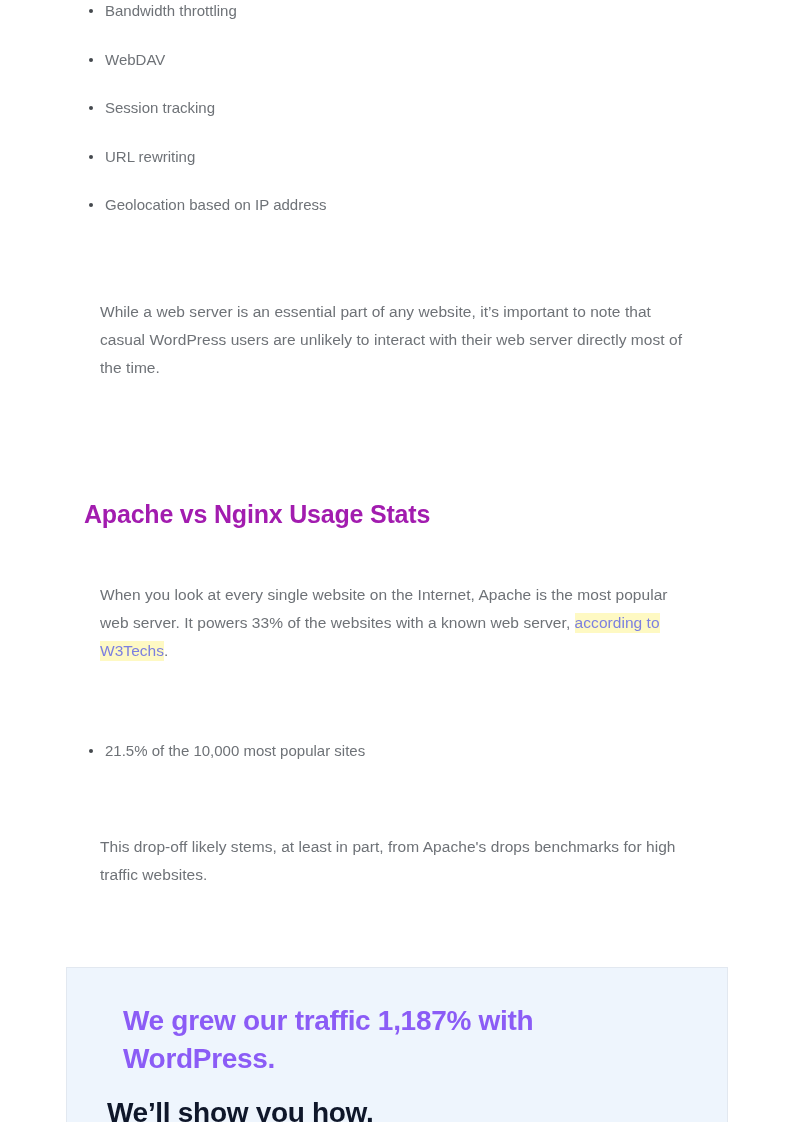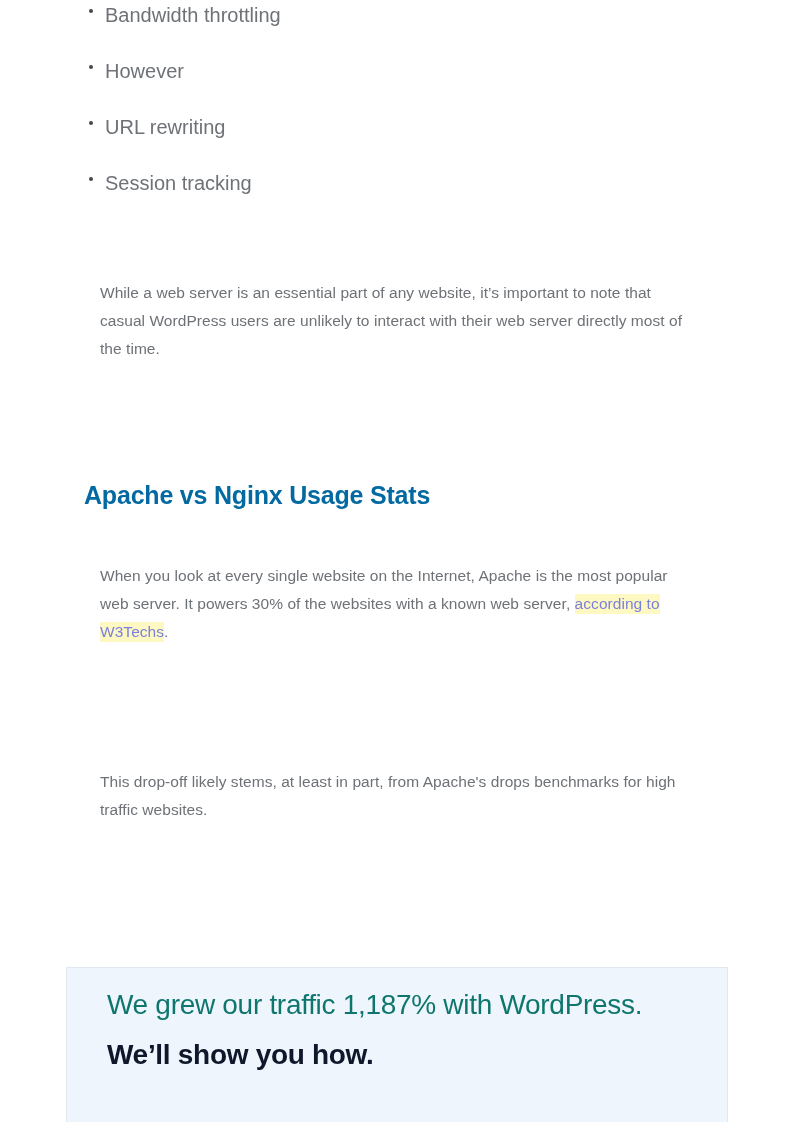--- a/index.html
+++ b/index.html
@@ -31,21 +31,21 @@
 
   
   ul.bullets {
     list-style: none;
     margin: 0;
     padding: 0;
   }
   ul.bullets li {
     position: relative;
     color: #6e7277;
-    font-size: 20px;
+    font-size: 15px;
     line-height: 1.5;
     padding-left: 21px;
     margin: 0 0 26px 0;
   }
   ul.bullets li::before {
     content: "";
     position: absolute;
     left: 5px;
     top: 9px;
     width: 4px;
@@ -61,21 +61,21 @@
   p.body {
     color: #6e7277;
     font-size: 15.5px;
     line-height: 28px;
     margin: 16px;
     letter-spacing: 0.05px;
   }
 
   
   h2.section-heading {
-    color: #0369a1;
+    color: #a21caf;
     font-size: 25px;
     font-weight: bold;
     line-height: 1.2;
     margin: 0;
     letter-spacing: -0.2px;
   }
 
   
   a.inline-link {
     color: #7b7fe0;
@@ -95,26 +95,26 @@
     height: 300px;
     background: #eef5fd;
     border: 1px solid #e2e8f0;
     border-bottom: none;
     box-sizing: border-box;
   }
   .cta-inner {
     padding: 18px 40px 0 40px;
   }
   .cta-title {
-    color: #0f766e;
+    color: #8b5cf6;
     font-size: 28px;
-    font-weight: normal;
+    font-weight: bold;
     line-height: 38px;
     letter-spacing: -0.3px;
-    margin: 0;
+    margin: 16px;
   }
   .cta-sub {
     color: #0f172a;
     font-size: 28px;
     font-weight: bold;
     line-height: 38px;
     letter-spacing: -0.3px;
     margin: 12px 0 0 0;
   }
 
@@ -128,43 +128,45 @@
 </style>
 </head>
 <body>
 
 <div class="page">
 
   <div class="content">
 
     <ul class="bullets">
       <li><span>Bandwidth throttling</span></li>
-      <li><span>However</span></li>
+      <li><span>WebDAV</span></li>
+      <li><span>Session tracking</span></li>
       <li><span>URL rewriting</span></li>
-      <li><span>Session tracking</span></li>
+      <li><span>Geolocation based on IP address</span></li>
     </ul>
 
     <div class="gap-list-to-para"></div>
 
     <p class="body">While a web server is an essential part of any website, it’s important to note that casual WordPress users are unlikely to interact with their web server directly most of the time.</p>
 
     <div class="gap-para-to-heading"></div>
 
     <h2 class="section-heading">Apache vs Nginx Usage Stats</h2>
 
     <div class="gap-heading-to-para"></div>
 
-    <p class="body"><span>When you look at every single website on the Internet, Apache is the most popular web server. It powers 30% of the websites with a known web server, </span><a class="inline-link" href="#">according to W3Techs</a><span>.</span></p>
+    <p class="body"><span>When you look at every single website on the Internet, Apache is the most popular web server. It powers 33% of the websites with a known web server, </span><a class="inline-link" href="#">according to W3Techs</a><span>.</span></p>
 
     <div class="gap-para-to-para"></div>
 
 
     <div class="gap-para-to-list"></div>
 
     <ul class="bullets tight">
+      <li><span>21.5% of the 10,000 most popular sites</span></li>
     </ul>
 
     <div class="gap-list-to-para2"></div>
 
     <p class="body">This drop-off likely stems, at least in part, from Apache's drops benchmarks for high traffic websites.</p>
 
   </div>
 
   <div class="cta-banner">
     <div class="cta-inner">

